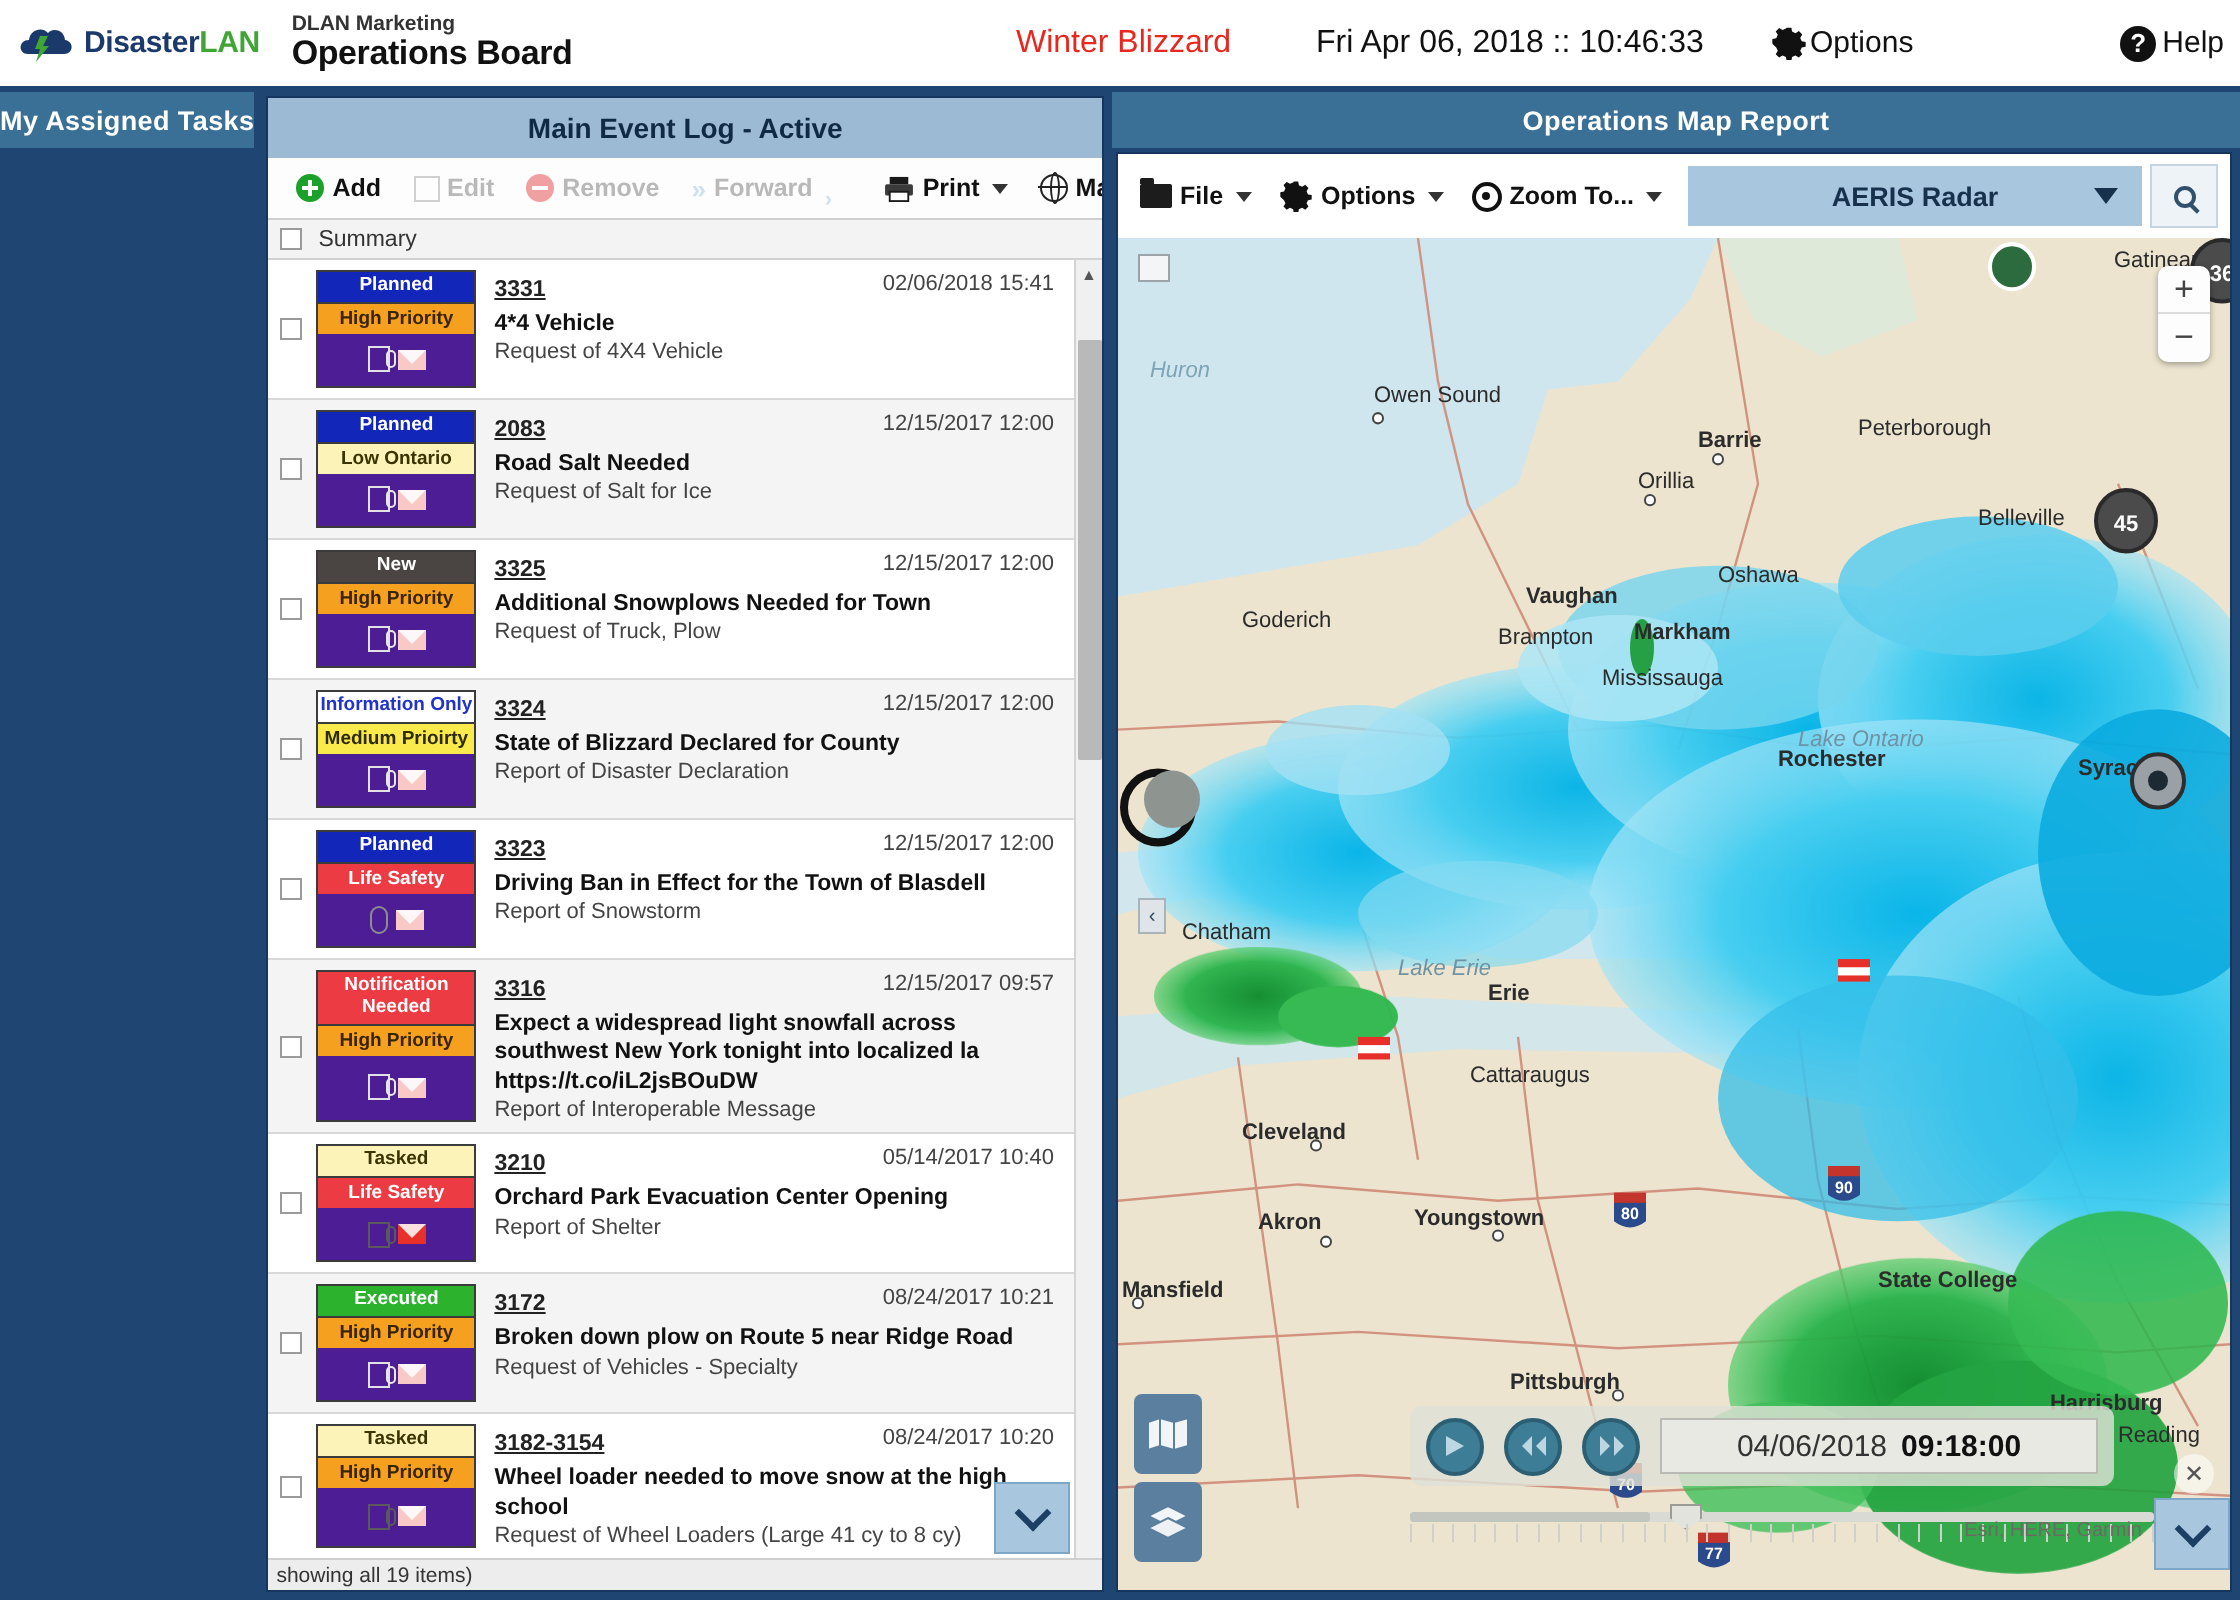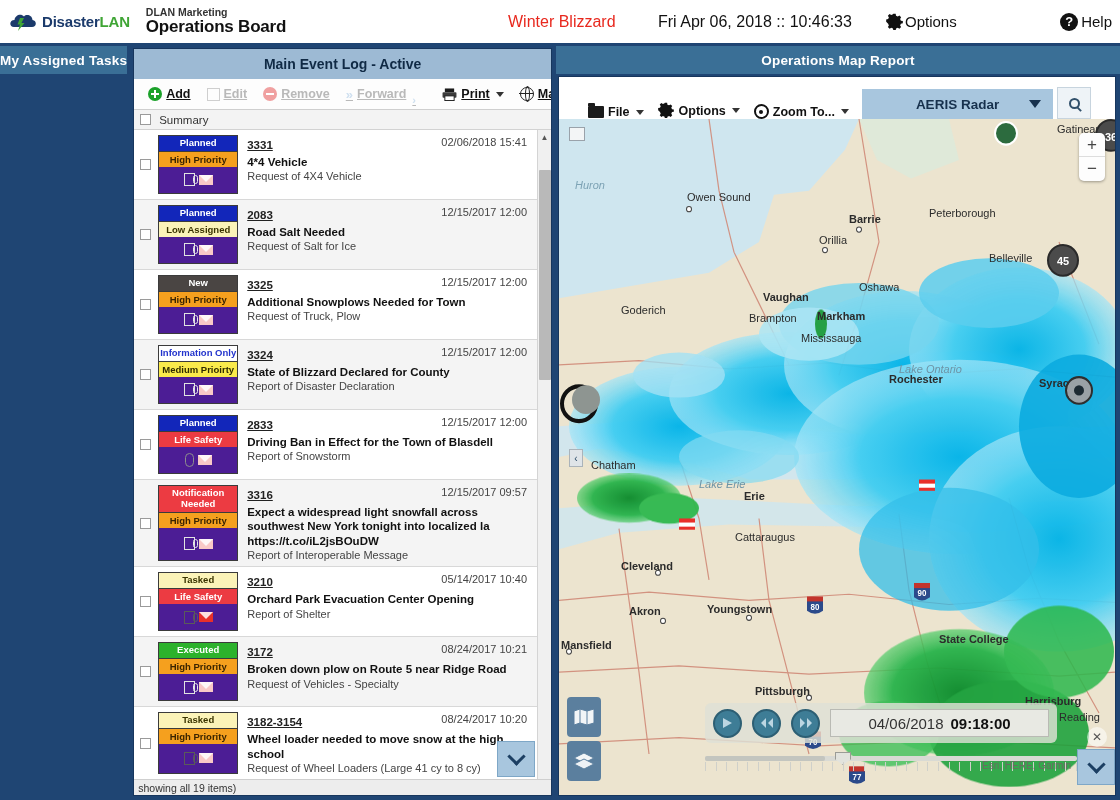--- a/index.html
+++ b/index.html
@@ -48,21 +48,21 @@
   
   .left-inner { flex: 1; margin: 2px 4px 4px 4px; background: #fff; display: flex; flex-direction: column; overflow: hidden; border: 1px solid #17365d;}
   .sub-title {
     height: 30px; background: #9dbad4; color: #102a45; font-size: 14px; font-weight: bold;
     display: flex; align-items: center; justify-content: center;
   }
   .toolbar {
     height: 31px; background: #fdfdfd; border-bottom: 1px solid #cfcfcf;
     display: flex; align-items: center; gap: 0px; padding: 0 6px; font-size: 12.5px;
   }
-  .tb-item { display: flex; align-items: center; gap: 4px; padding: 0 8px; color: #111; font-weight: bold; cursor: pointer; white-space: nowrap; text-decoration: underline;}
+  .tb-item { display: flex; align-items: center; gap: 4px; padding: 0 8px; color: #111; font-weight: bold; cursor: pointer; white-space: nowrap;}
   .tb-item.disabled { color: #b9b9b9; cursor: default; font-weight: bold; }
   .caret { width:0;height:0;border-left:4px solid transparent;border-right:4px solid transparent;border-top:5px solid #333; margin-left:2px;}
   .caret.dim { border-top-color:#c4c4c4; }
 
   .plus-icon { width: 14px; height: 14px; border-radius: 50%; background: #1ba12a; position: relative; }
   .plus-icon:before, .plus-icon:after { content:''; position:absolute; background:#fff; }
   .plus-icon:before { left:3px; top:6px; width:8px; height:2px; }
   .plus-icon:after { left:6px; top:3px; width:2px; height:8px; }
   .minus-icon { width: 14px; height: 14px; border-radius: 50%; background: #f0a0a0; position: relative;}
   .minus-icon:before { content:''; position:absolute; left:3px; top:6px; width:8px; height:2px; background:#fff; }
@@ -110,21 +110,21 @@
   .sb-thumb { position: absolute; left: 1px; width: 12px; background: #b9b9b9; border-radius: 1px; }
 
   .footer-note { height: 16px; background: #ededed; border-top: 1px solid #cfcfcf; font-size: 10.5px; color: #333; padding-left: 4px; display:flex;align-items:center;}
 
   .chev-btn { position: absolute; width: 38px; height: 36px; background: #a8c6de; border: 1px solid #7ea7c7;
     display: flex; align-items: center; justify-content: center; cursor: pointer; }
   .chev { width: 13px; height: 13px; border-right: 3px solid #1c3f63; border-bottom: 3px solid #1c3f63; transform: rotate(45deg); margin-top: -5px;}
 
   
   .right-inner { flex:1; margin: 2px 4px 4px 2px; background:#fff; display:flex; flex-direction:column; overflow:hidden; border:1px solid #17365d;}
-  .map-toolbar { height: 42px; background:#fff; display:flex; align-items:flex-end; padding: 0 24px; gap: 4px; }
+  .map-toolbar { height: 42px; background:#fff; display:flex; align-items:center; padding: 0 6px; gap: 4px; }
   .mt-item { display:flex; align-items:center; gap:4px; font-size:12.5px; font-weight:bold; color:#111; padding: 0 5px; cursor:pointer; }
   .folder { width:16px;height:12px;background:#1c1c1c;border-radius:1px; position:relative;}
   .folder:before{content:'';position:absolute;top:-3px;left:0;width:7px;height:3px;background:#1c1c1c;border-radius:1px 1px 0 0;}
   .crosshair { width:15px;height:15px;border:2px solid #111;border-radius:50%;position:relative;}
   .crosshair:before{content:'';position:absolute;left:3.5px;top:3.5px;width:4px;height:4px;background:#111;border-radius:50%;}
   .layer-select { flex:1; height:30px; background:#a8c6de; display:flex; align-items:center; justify-content:center; position:relative;
     font-size:13.5px; font-weight:bold; color:#17314d; margin-left:4px; cursor:pointer;}
   .layer-select .caret { position:absolute; right:12px; border-top-color:#17314d; border-left-width:6px;border-right-width:6px;border-top-width:8px;}
   .search-btn { width:34px; height:32px; background:#eef3f7; border:1px solid #c7d4de; display:flex;align-items:center;justify-content:center; cursor:pointer;}
   .mag { width:11px;height:11px;border:2px solid #31506b;border-radius:50%;position:relative;}
@@ -275,21 +275,21 @@
                   </div>
                 </div>
                 <div class="row-main"><span class="row-id">3331</span><span class="row-date">02/06/2018 15:41</span><div class="row-title">4*4 Vehicle</div><div class="row-sub">Request of 4X4 Vehicle</div></div>
               </div>
               <div class="row alt">
                 <div class="row-chk">
                   <span class="chk"></span>
                 </div>
                 <div class="badge-box">
                   <div class="b-status" style="background:#1226ba;color:#ffffff;">Planned</div>
-                  <div class="b-pri" style="background:#fbf3b8;color:#3a3400;">Low Assigned</div>
+                  <div class="b-pri" style="background:#fbf3b8;color:#3a3400;">Low Ontario</div>
                   <div class="b-icons">
                     <span class="doc-icon dim">
                       <span class="clip dim"></span>
                     </span>
                     <span class="env dim"></span>
                   </div>
                 </div>
                 <div class="row-main"><span class="row-id">2083</span><span class="row-date">12/15/2017 12:00</span><div class="row-title">Road Salt Needed</div><div class="row-sub">Request of Salt for Ice</div></div>
               </div>
               <div class="row">
@@ -329,21 +329,21 @@
                   <span class="chk"></span>
                 </div>
                 <div class="badge-box">
                   <div class="b-status" style="background:#1226ba;color:#ffffff;">Planned</div>
                   <div class="b-pri" style="background:#ec3b42;color:#ffffff;">Life Safety</div>
                   <div class="b-icons">
                     <span class="paperclip"></span>
                     <span class="env dim"></span>
                   </div>
                 </div>
-                <div class="row-main"><span class="row-id">2833</span><span class="row-date">12/15/2017 12:00</span><div class="row-title">Driving Ban in Effect for the Town of Blasdell</div><div class="row-sub">Report of Snowstorm</div></div>
+                <div class="row-main"><span class="row-id">3323</span><span class="row-date">12/15/2017 12:00</span><div class="row-title">Driving Ban in Effect for the Town of Blasdell</div><div class="row-sub">Report of Snowstorm</div></div>
               </div>
               <div class="row alt">
                 <div class="row-chk">
                   <span class="chk"></span>
                 </div>
                 <div class="badge-box">
                   <div class="b-status" style="background:#ec3b42;color:#ffffff;">Notification Needed</div>
                   <div class="b-pri" style="background:#f5a01e;color:#3a2400;">High Priority</div>
                   <div class="b-icons">
                     <span class="doc-icon dim">

